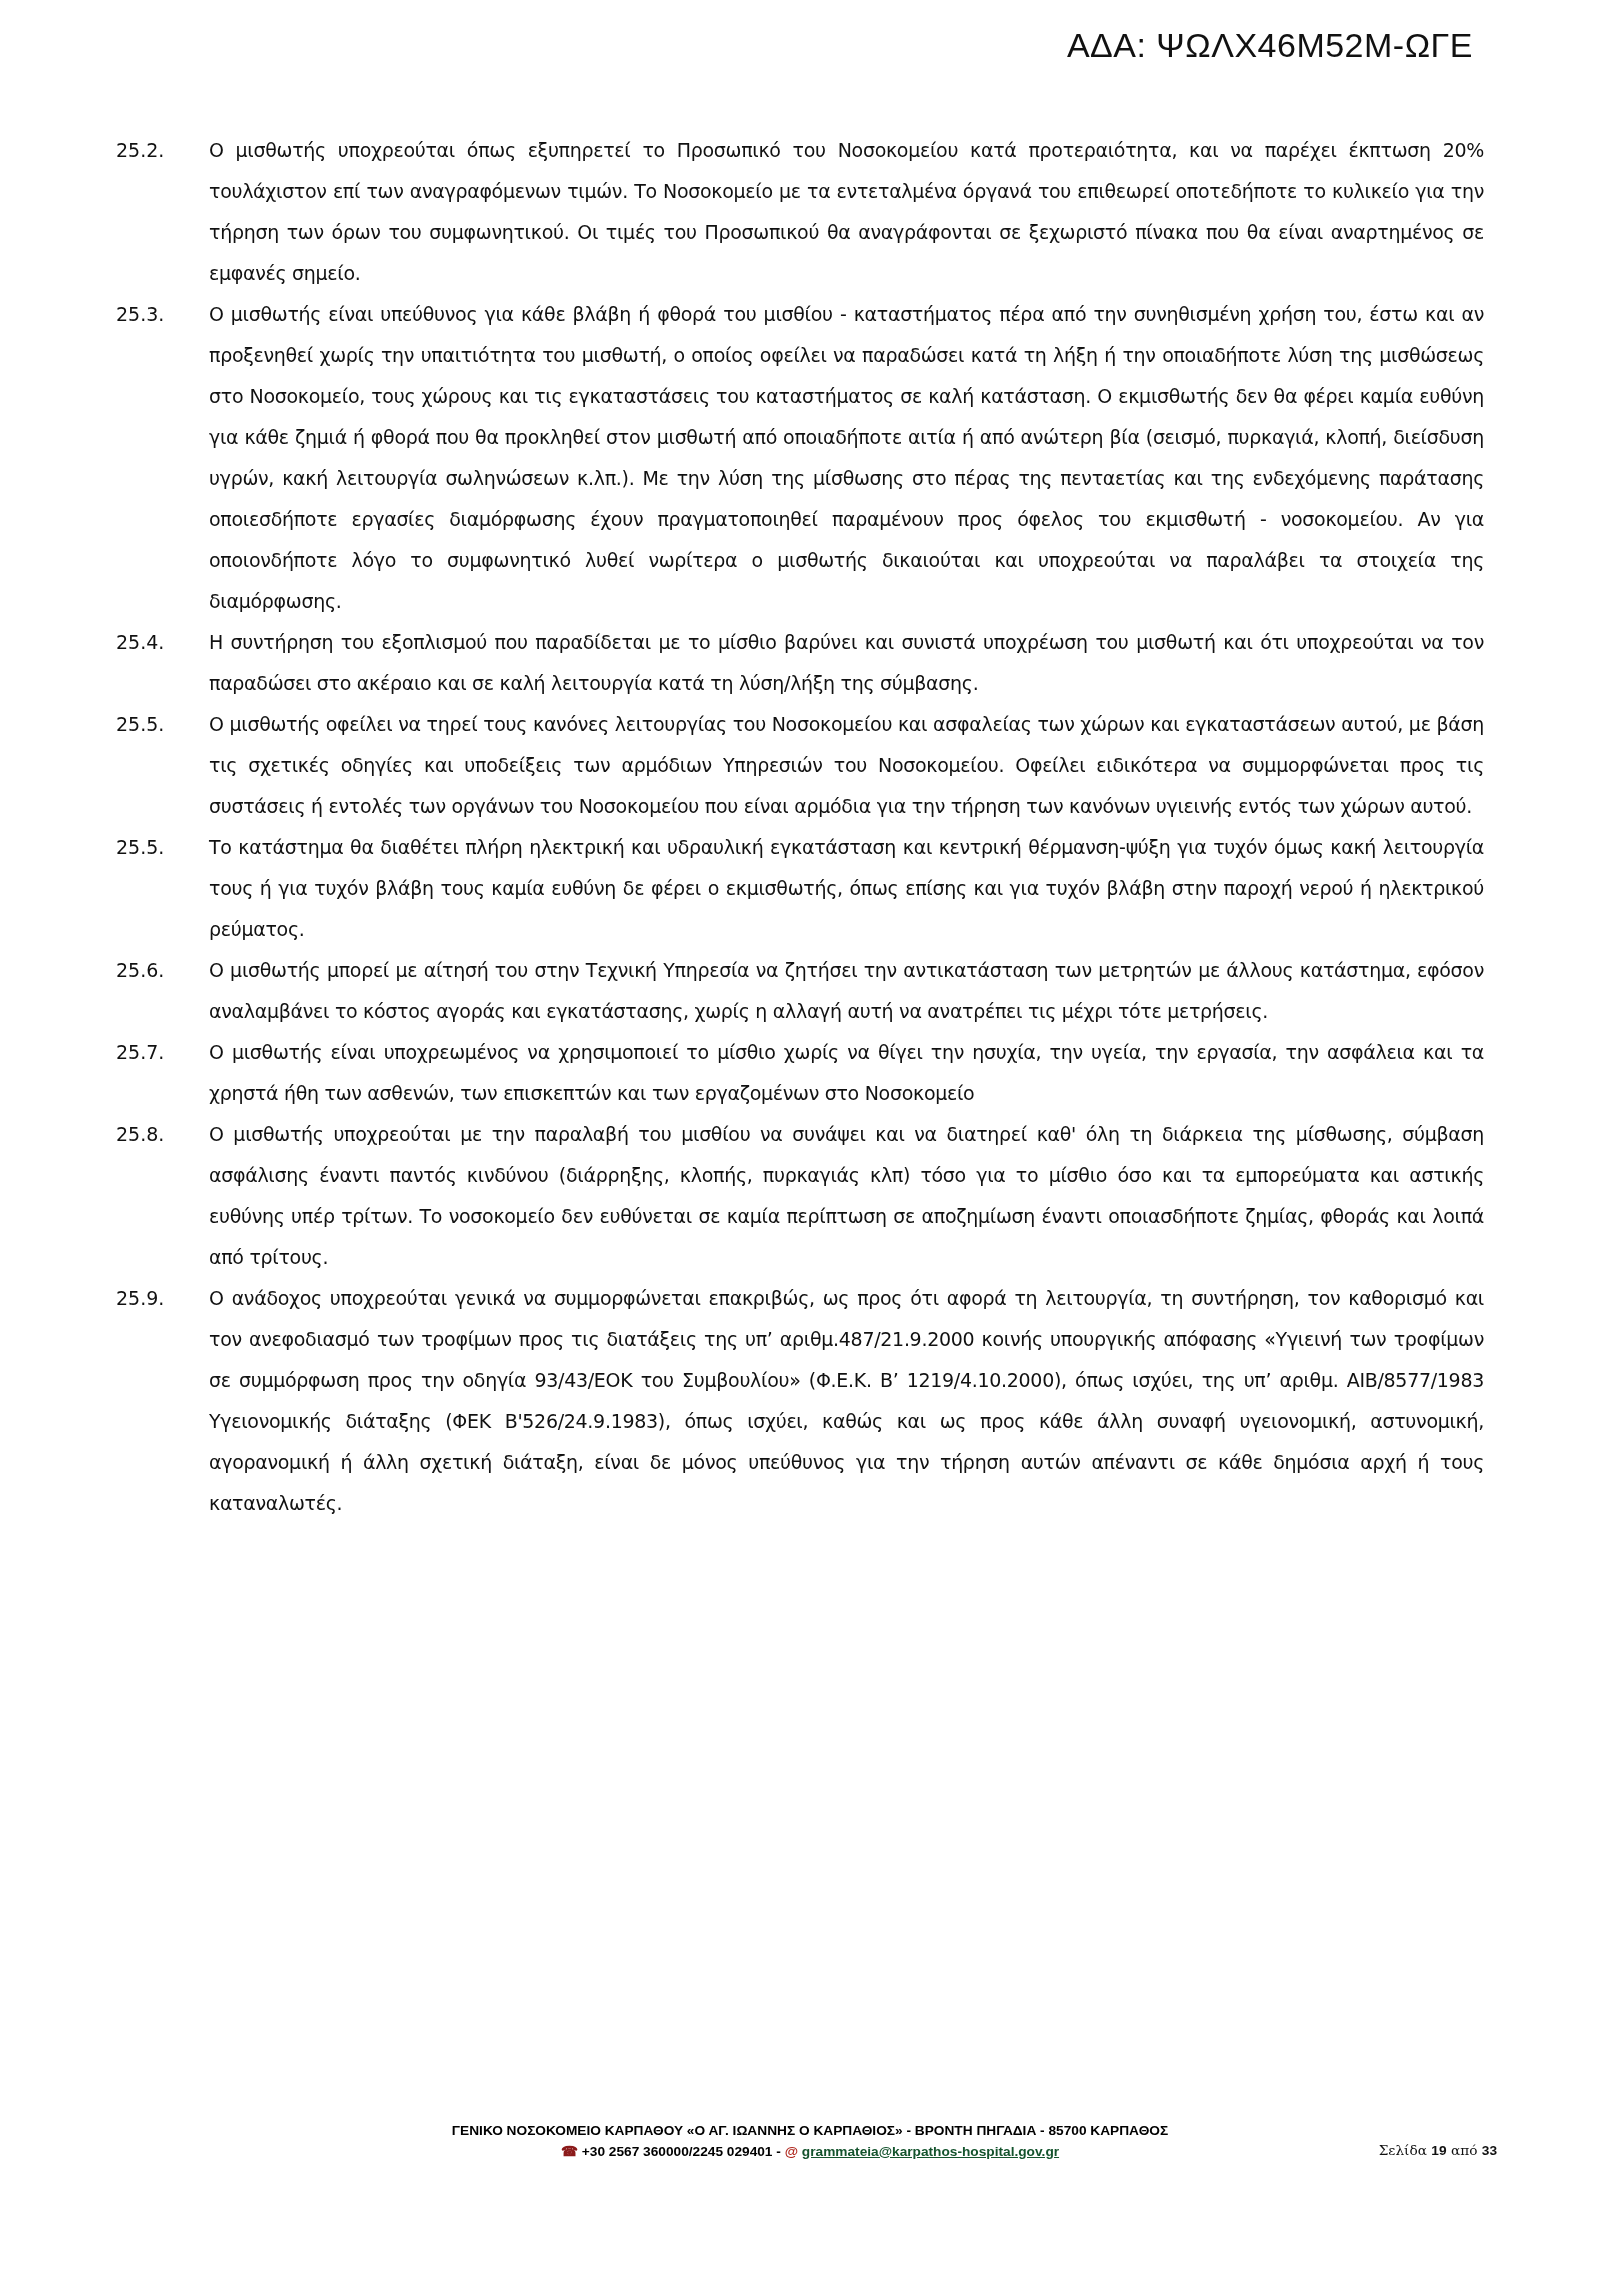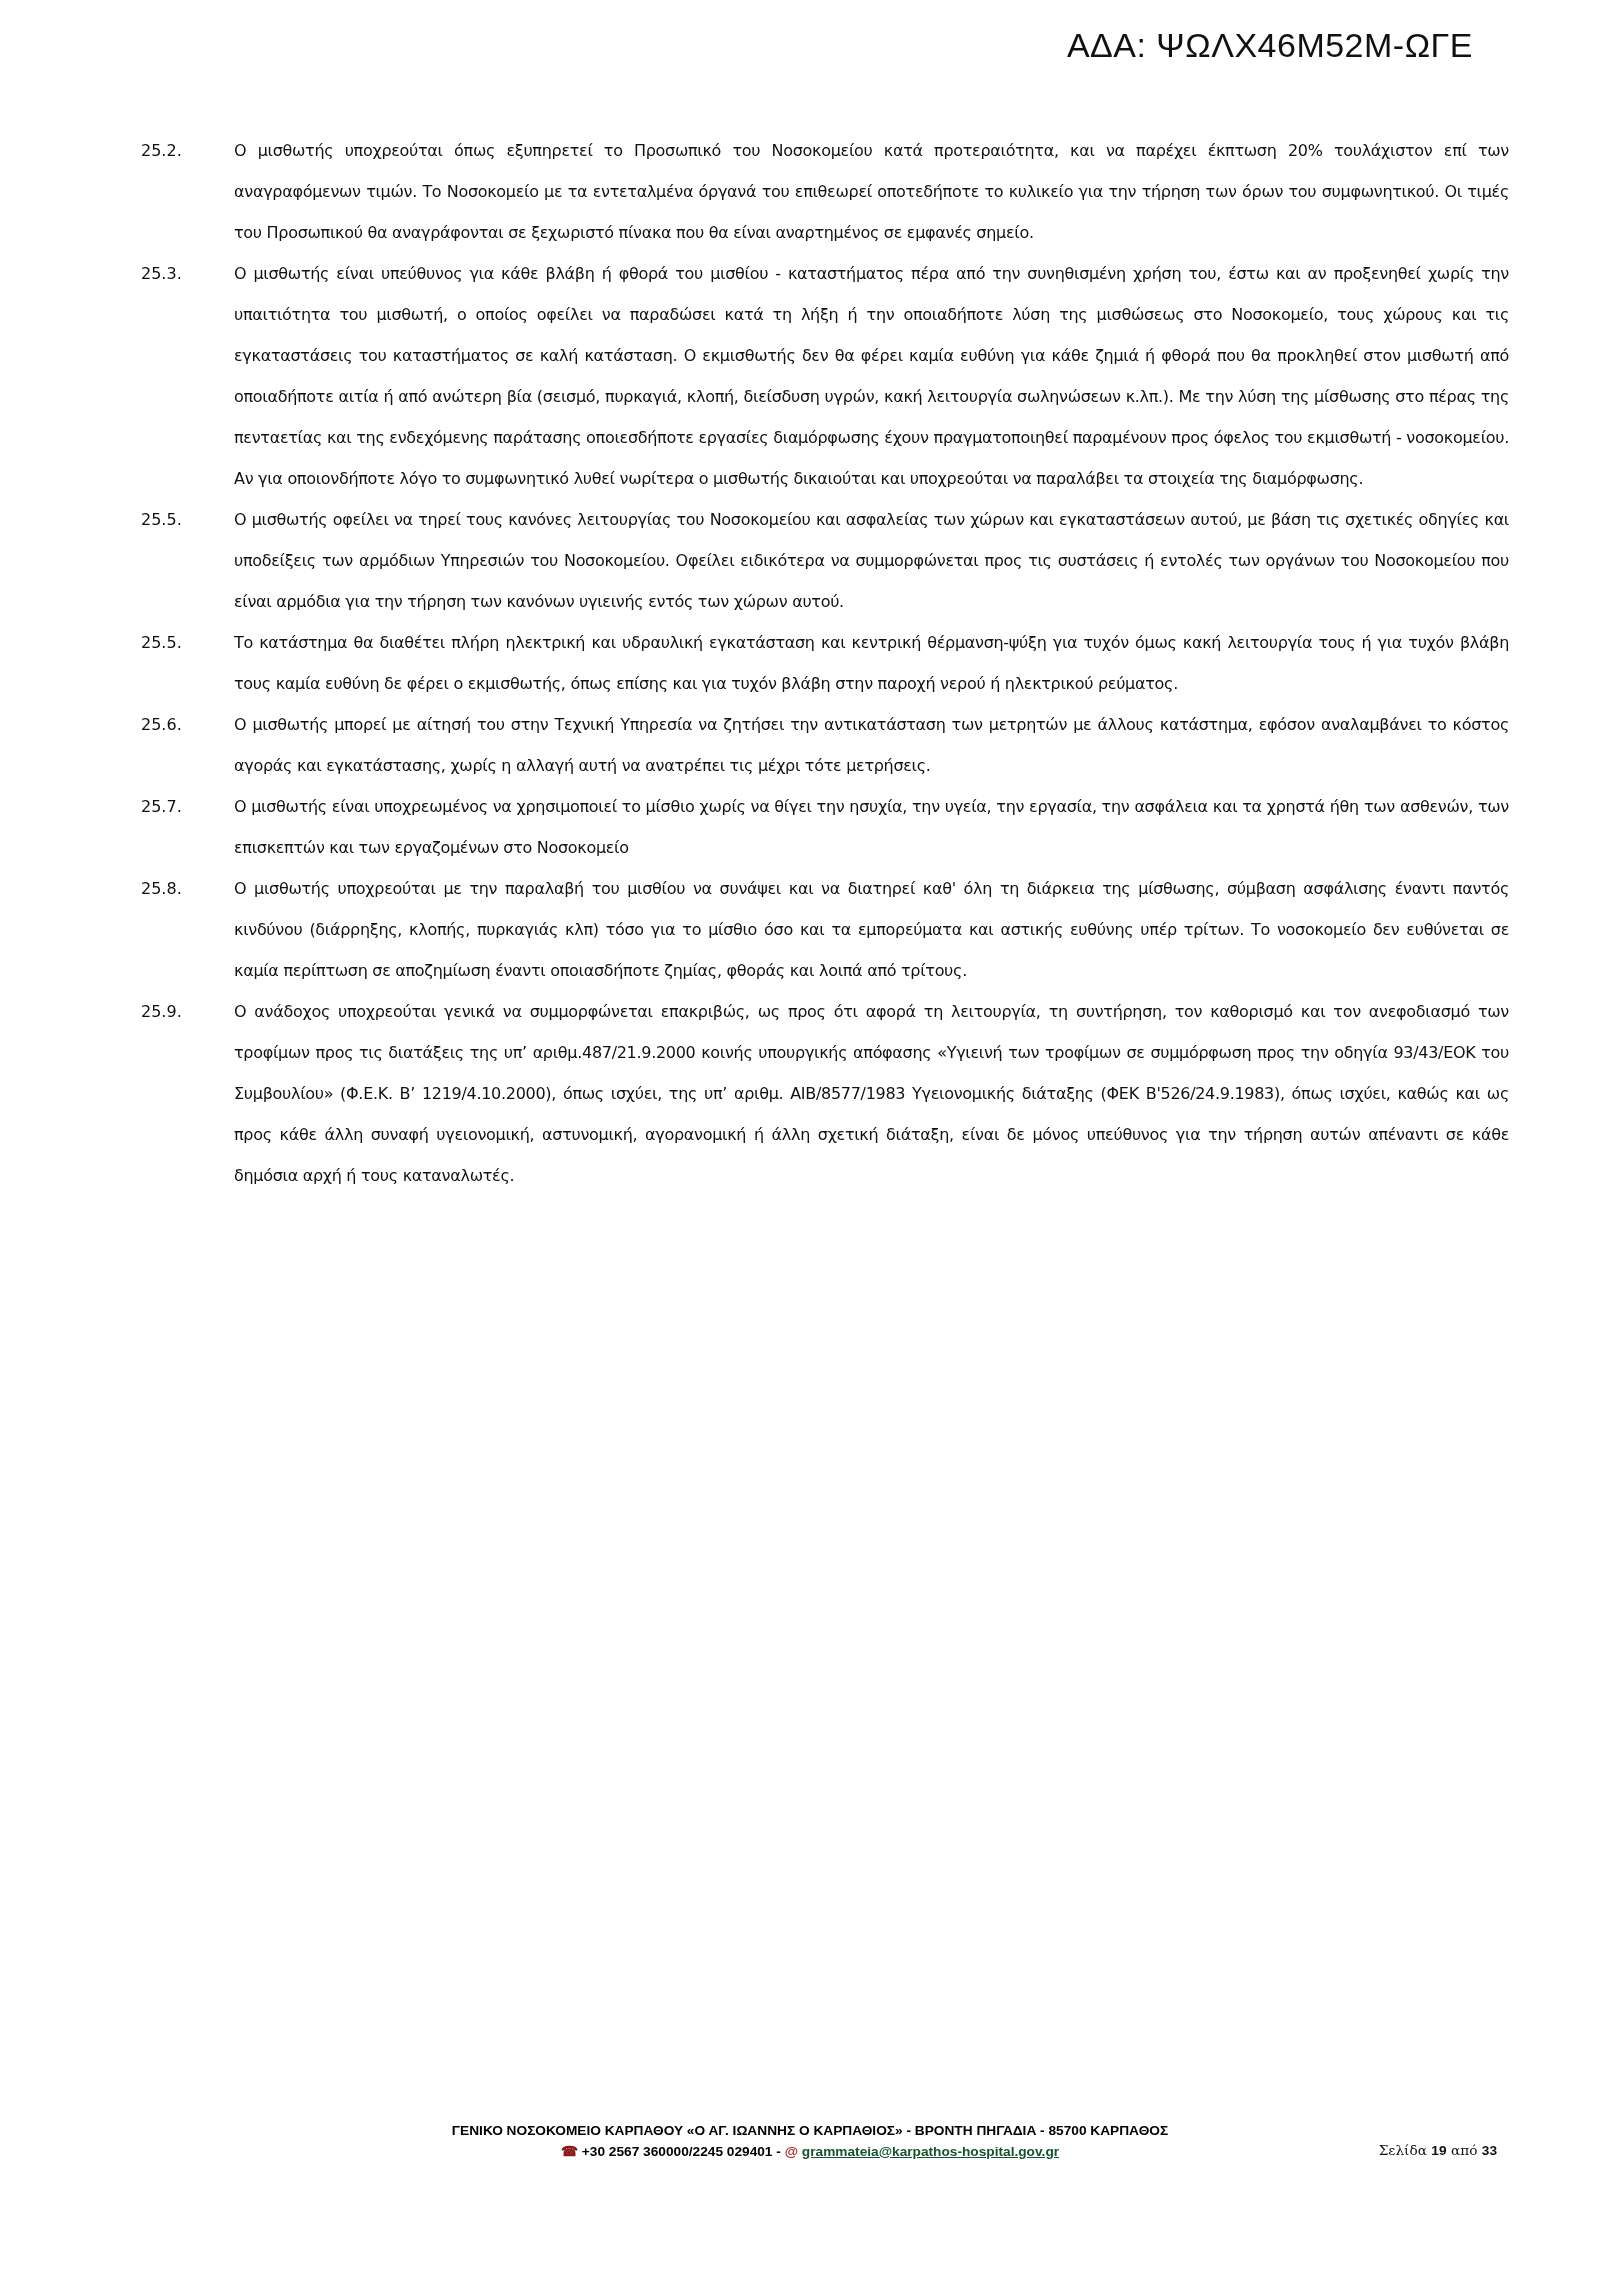--- a/index.html
+++ b/index.html
@@ -20,24 +20,24 @@
       right: 147px;
       font-family: "Liberation Sans", sans-serif;
       font-size: 34px;
       letter-spacing: 0.5px;
       color: #111;
       margin-left: 32px;
     }
     .content {
       position: absolute;
       top: 130px;
-      left: 141px;
+      left: 116px;
       width: 1368px;
       font-family: "DejaVu Sans", sans-serif;
-      font-size: 16px;
+      font-size: 19px;
       line-height: 41px;
     }
     .clause {
       display: flex;
       align-items: flex-start;
     }
     .clause-num {
       flex: 0 0 93px;
       width: 93px;
     }
@@ -88,20 +88,24 @@
 <div class="content">
   <div class="clause">
     <div class="clause-num">25.2.</div>
     <div class="clause-text">Ο μισθωτής υποχρεούται όπως εξυπηρετεί το Προσωπικό του Νοσοκομείου κατά προτεραιότητα, και να παρέχει έκπτωση 20% τουλάχιστον επί των αναγραφόμενων τιμών. Το Νοσοκομείο με τα εντεταλμένα όργανά του επιθεωρεί οποτεδήποτε το κυλικείο για την τήρηση των όρων του συμφωνητικού. Οι τιμές του Προσωπικού θα αναγράφονται σε ξεχωριστό πίνακα που θα είναι αναρτημένος σε εμφανές σημείο.</div>
   </div>
   <div class="clause">
     <div class="clause-num">25.3.</div>
     <div class="clause-text">Ο μισθωτής είναι υπεύθυνος για κάθε βλάβη ή φθορά του μισθίου - καταστήματος πέρα από την συνηθισμένη χρήση του, έστω και αν προξενηθεί χωρίς την υπαιτιότητα του μισθωτή, ο οποίος οφείλει να παραδώσει κατά τη λήξη ή την οποιαδήποτε λύση της μισθώσεως στο Νοσοκομείο, τους χώρους και τις εγκαταστάσεις του καταστήματος σε καλή κατάσταση. Ο εκμισθωτής δεν θα φέρει καμία ευθύνη για κάθε ζημιά ή φθορά που θα προκληθεί στον μισθωτή από οποιαδήποτε αιτία ή από ανώτερη βία (σεισμό, πυρκαγιά, κλοπή, διείσδυση υγρών, κακή λειτουργία σωληνώσεων κ.λπ.). Με την λύση της μίσθωσης στο πέρας της πενταετίας και της ενδεχόμενης παράτασης οποιεσδήποτε εργασίες διαμόρφωσης έχουν πραγματοποιηθεί παραμένουν προς όφελος του εκμισθωτή - νοσοκομείου. Αν για οποιονδήποτε λόγο το συμφωνητικό λυθεί νωρίτερα ο μισθωτής δικαιούται και υποχρεούται να παραλάβει τα στοιχεία της διαμόρφωσης.</div>
   </div>
   <div class="clause">
+    <div class="clause-num">25.4.</div>
+    <div class="clause-text">Η συντήρηση του εξοπλισμού που παραδίδεται με το μίσθιο βαρύνει και συνιστά υποχρέωση του μισθωτή και ότι υποχρεούται να τον παραδώσει στο ακέραιο και σε καλή λειτουργία κατά τη λύση/λήξη της σύμβασης.</div>
+  </div>
+  <div class="clause">
     <div class="clause-num">25.5.</div>
     <div class="clause-text">Ο μισθωτής οφείλει να τηρεί τους κανόνες λειτουργίας του Νοσοκομείου και ασφαλείας των χώρων και εγκαταστάσεων αυτού, με βάση τις σχετικές οδηγίες και υποδείξεις των αρμόδιων Υπηρεσιών του Νοσοκομείου. Οφείλει ειδικότερα να συμμορφώνεται προς τις συστάσεις ή εντολές των οργάνων του Νοσοκομείου που είναι αρμόδια για την τήρηση των κανόνων υγιεινής εντός των χώρων αυτού.</div>
   </div>
   <div class="clause">
     <div class="clause-num">25.5.</div>
     <div class="clause-text">Το κατάστημα θα διαθέτει πλήρη ηλεκτρική και υδραυλική εγκατάσταση και κεντρική θέρμανση-ψύξη για τυχόν όμως κακή λειτουργία τους ή για τυχόν βλάβη τους καμία ευθύνη δε φέρει ο εκμισθωτής, όπως επίσης και για τυχόν βλάβη στην παροχή νερού ή ηλεκτρικού ρεύματος.</div>
   </div>
   <div class="clause">
     <div class="clause-num">25.6.</div>
     <div class="clause-text">Ο μισθωτής μπορεί με αίτησή του στην Τεχνική Υπηρεσία να ζητήσει την αντικατάσταση των μετρητών με άλλους κατάστημα, εφόσον αναλαμβάνει το κόστος αγοράς και εγκατάστασης, χωρίς η αλλαγή αυτή να ανατρέπει τις μέχρι τότε μετρήσεις.</div>

